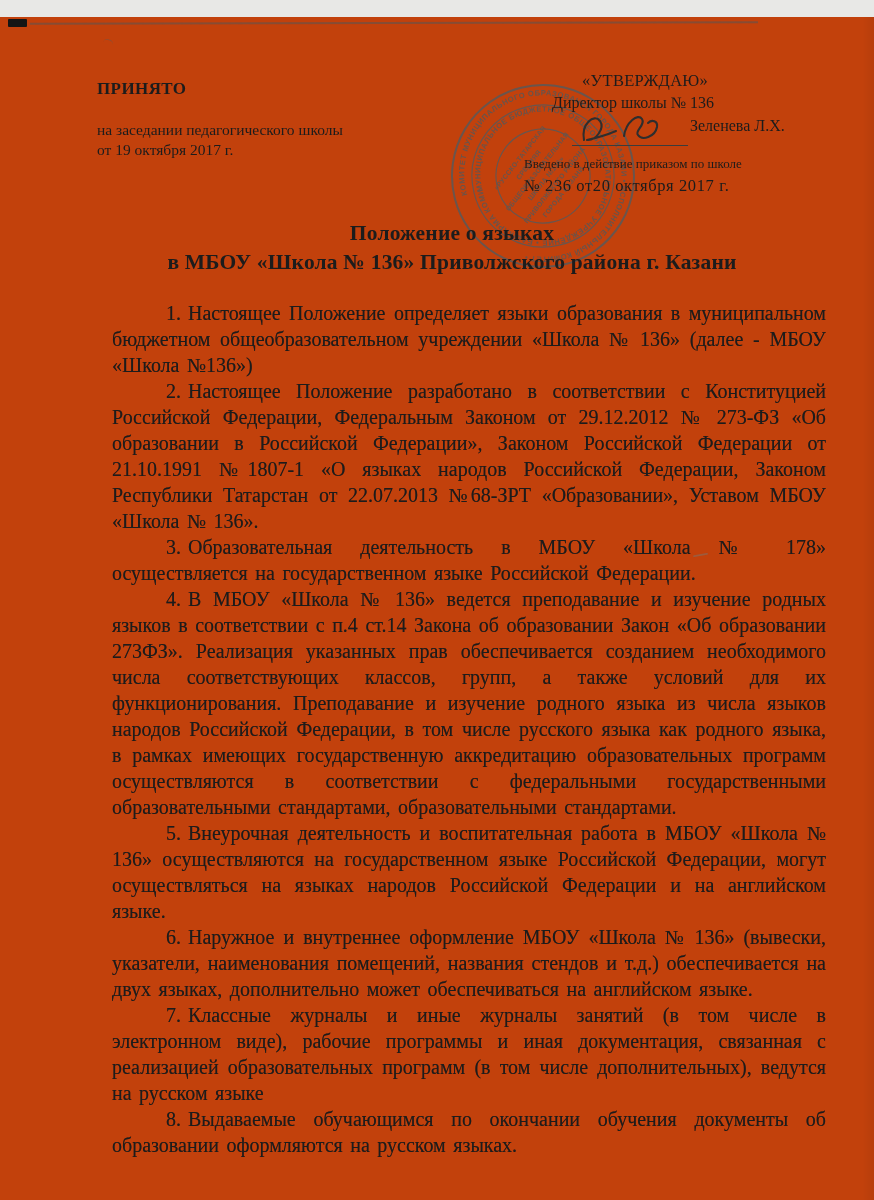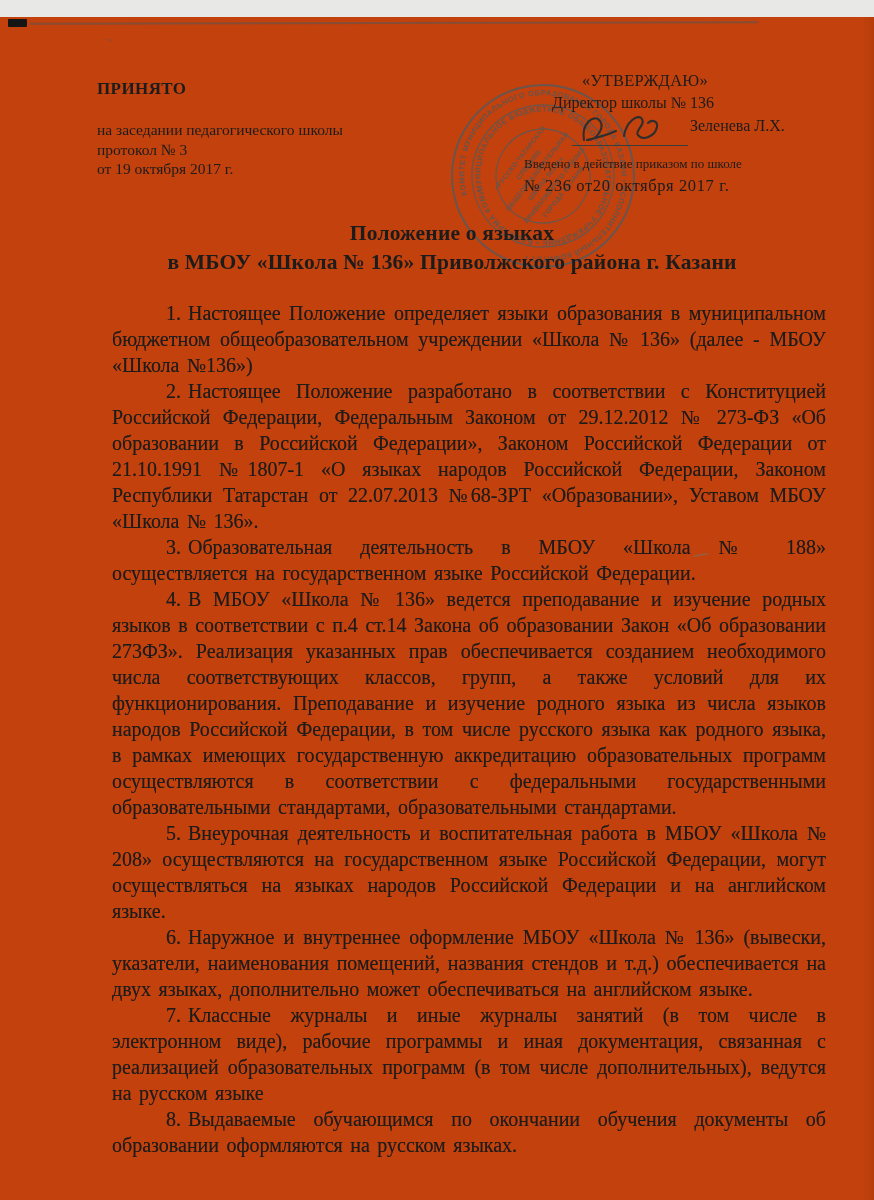--- a/index.html
+++ b/index.html
@@ -75,21 +75,20 @@
 
   <div class="top-line"></div>
   <div class="corner-blob"></div>
   <div class="pen-mark"></div>
   <div class="artifact-dash"></div>
 
   <div class="accepted">
     <div class="accepted-title">ПРИНЯТО</div>
     <div class="accepted-lines">
       <div>на заседании педагогического школы</div>
-      <div>протокол № 3</div>
       <div>от 19 октября 2017 г.</div>
     </div>
   </div>
 
   <div class="stamp-wrap">
     <svg viewBox="0 0 194 194" xmlns="http://www.w3.org/2000/svg">
       <defs>
         <path id="ringPath1" d="M 19 97 A 78 78 0 1 1 174.9 97.1 A 78 78 0 1 1 19 97"></path>
         <path id="ringPath2" d="M 35 97 A 62 62 0 1 1 158.9 97.1 A 62 62 0 1 1 35 97"></path>
       </defs>
@@ -129,21 +128,21 @@
   </div>
 
   <div class="doc-title">
     <div>Положение о языках</div>
     <div>в МБОУ «Школа № 136» Приволжского района г. Казани</div>
   </div>
 
   <div class="body-text">
     <p><span class="pnum">1.</span><span>Настоящее Положение определяет языки образования в муниципальном бюджетном общеобразовательном учреждении «Школа № 136» (далее - МБОУ «Школа №136»)</span></p>
     <p><span class="pnum">2.</span><span>Настоящее Положение разработано в соответствии с Конституцией Российской Федерации, Федеральным Законом от 29.12.2012 № 273-ФЗ «Об образовании в Российской Федерации», Законом Российской Федерации от 21.10.1991 №1807-1 «О языках народов Российской Федерации, Законом Республики Татарстан от 22.07.2013 №68-ЗРТ «Образовании», Уставом МБОУ «Школа № 136».</span></p>
-    <p><span class="pnum">3.</span><span>Образовательная деятельность в МБОУ «Школа № 188» осуществляется на государственном языке Российской Федерации.</span></p>
+    <p><span class="pnum">3.</span><span>Образовательная деятельность в МБОУ «Школа № 178» осуществляется на государственном языке Российской Федерации.</span></p>
     <p><span class="pnum">4.</span><span>В МБОУ «Школа № 136» ведется преподавание и изучение родных языков в соответствии с п.4 ст.14 Закона об образовании Закон «Об образовании 273ФЗ». Реализация указанных прав обеспечивается созданием необходимого числа соответствующих классов, групп, а также условий для их функционирования. Преподавание и изучение родного языка из числа языков народов Российской Федерации, в том числе русского языка как родного языка, в рамках имеющих государственную аккредитацию образовательных программ осуществляются в соответствии с федеральными государственными образовательными стандартами, образовательными стандартами.</span></p>
-    <p><span class="pnum">5.</span><span>Внеурочная деятельность и воспитательная работа в МБОУ «Школа № 208» осуществляются на государственном языке Российской Федерации, могут осуществляться на языках народов Российской Федерации и на английском языке.</span></p>
+    <p><span class="pnum">5.</span><span>Внеурочная деятельность и воспитательная работа в МБОУ «Школа № 136» осуществляются на государственном языке Российской Федерации, могут осуществляться на языках народов Российской Федерации и на английском языке.</span></p>
     <p><span class="pnum">6.</span><span>Наружное и внутреннее оформление МБОУ «Школа № 136» (вывески, указатели, наименования помещений, названия стендов и т.д.) обеспечивается на двух языках, дополнительно может обеспечиваться на английском языке.</span></p>
     <p><span class="pnum">7.</span><span>Классные журналы и иные журналы занятий (в том числе в электронном виде), рабочие программы и иная документация, связанная с реализацией образовательных программ (в том числе дополнительных), ведутся на русском языке</span></p>
     <p><span class="pnum">8.</span><span>Выдаваемые обучающимся по окончании обучения документы об образовании оформляются на русском языках.</span></p>
   </div>
 
 </div>
 
 </body></html>

